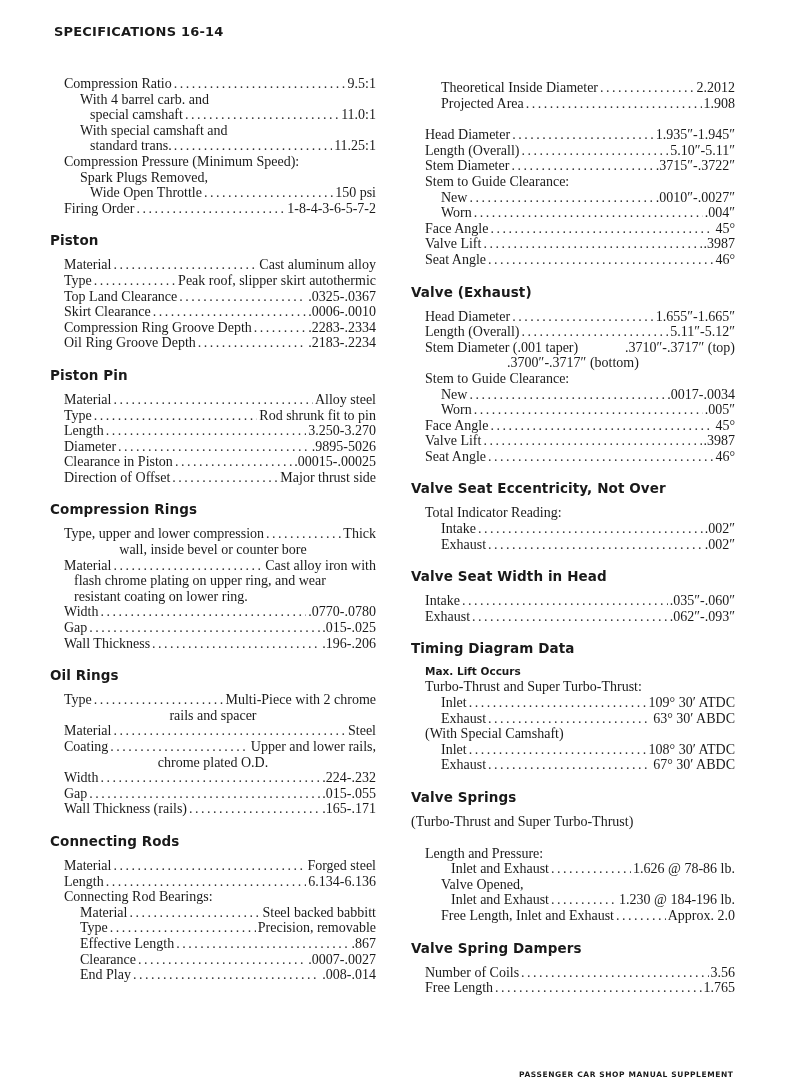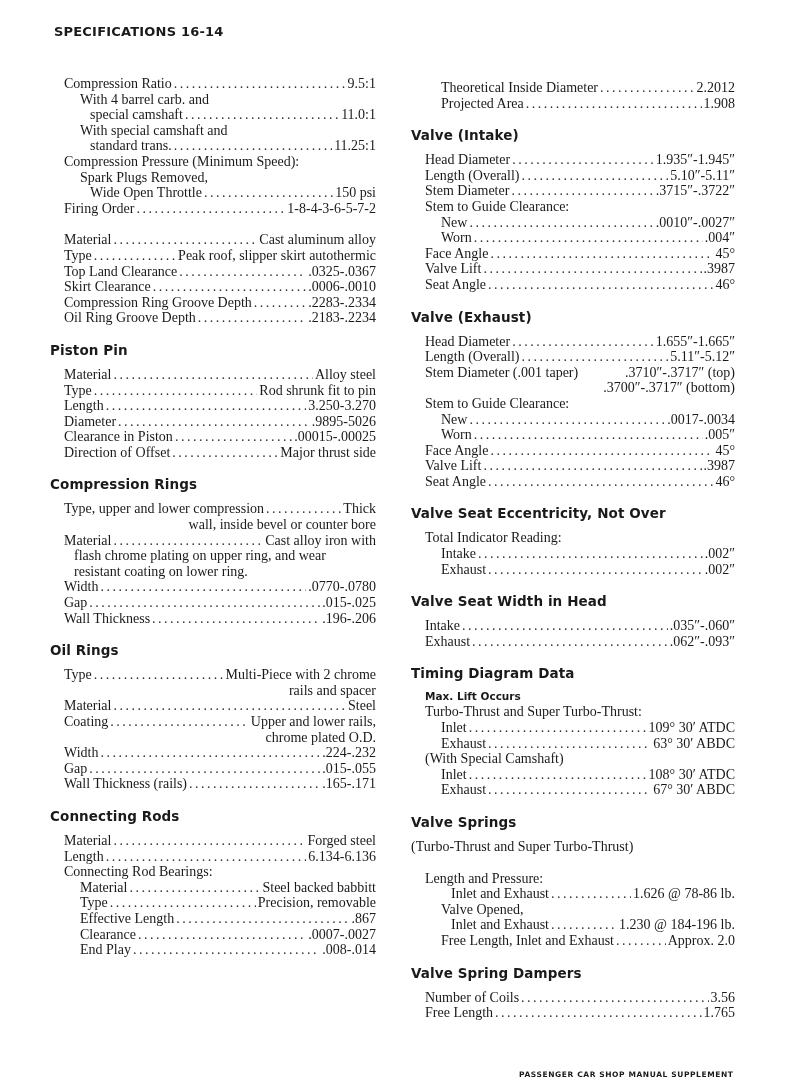--- a/index.html
+++ b/index.html
@@ -27,21 +27,21 @@
   .row .dots {
     flex: 1 1 auto; overflow: hidden; margin: 0 2px;
     letter-spacing: 2.5px; color: #333;
   }
   .row .dots::before { content: "...................................................................................................."; }
   .row .val { flex: 0 0 auto; }
   .row.plain .val { margin-left: auto; }
   .ind0 { padding-left: 14px; }
   .ind1 { padding-left: 30px; }
   .ind2 { padding-left: 40px; }
-  .cont { text-align: right; font-family: "Liberation Serif", serif; font-size: 14px; line-height: 15.6px; }
+  .cont { text-align: center; font-family: "Liberation Serif", serif; font-size: 14px; line-height: 15.6px; }
   .cont.left { text-align: left; padding-left: 24px; }
   .spacer-top { margin-top: 16px; }
   .footer {
     position: absolute; left: 519px; top: 1070px;
     font-family: "DejaVu Sans", sans-serif; font-size: 7.5px; font-weight: bold; letter-spacing: 0.6px;
   }
 </style>
 </head>
 <body>
 
@@ -81,20 +81,21 @@
         <span class="dots"></span>
         <span class="val">150 psi</span>
       </div>
       <div class="row ind0">
         <span class="lbl">Firing Order</span>
         <span class="dots"></span>
         <span class="val">1-8-4-3-6-5-7-2</span>
       </div>
     </div>
     <div class="section">
+      <div class="sec-title">Piston</div>
       <div class="row ind0">
         <span class="lbl">Material</span>
         <span class="dots"></span>
         <span class="val">Cast aluminum alloy</span>
       </div>
       <div class="row ind0">
         <span class="lbl">Type</span>
         <span class="dots"></span>
         <span class="val">Peak roof, slipper skirt autothermic</span>
       </div>
@@ -267,21 +268,20 @@
         <span class="dots"></span>
         <span class="val">2.2012</span>
       </div>
       <div class="row ind1">
         <span class="lbl">Projected Area</span>
         <span class="dots"></span>
         <span class="val">1.908</span>
       </div>
     </div>
     <div class="section">
-      <div class="sec-title">Valve (Intake)</div>
       <div class="row ind0">
         <span class="lbl">Head Diameter</span>
         <span class="dots"></span>
         <span class="val">1.935″-1.945″</span>
       </div>
       <div class="row ind0">
         <span class="lbl">Length (Overall)</span>
         <span class="dots"></span>
         <span class="val">5.10″-5.11″</span>
       </div>

